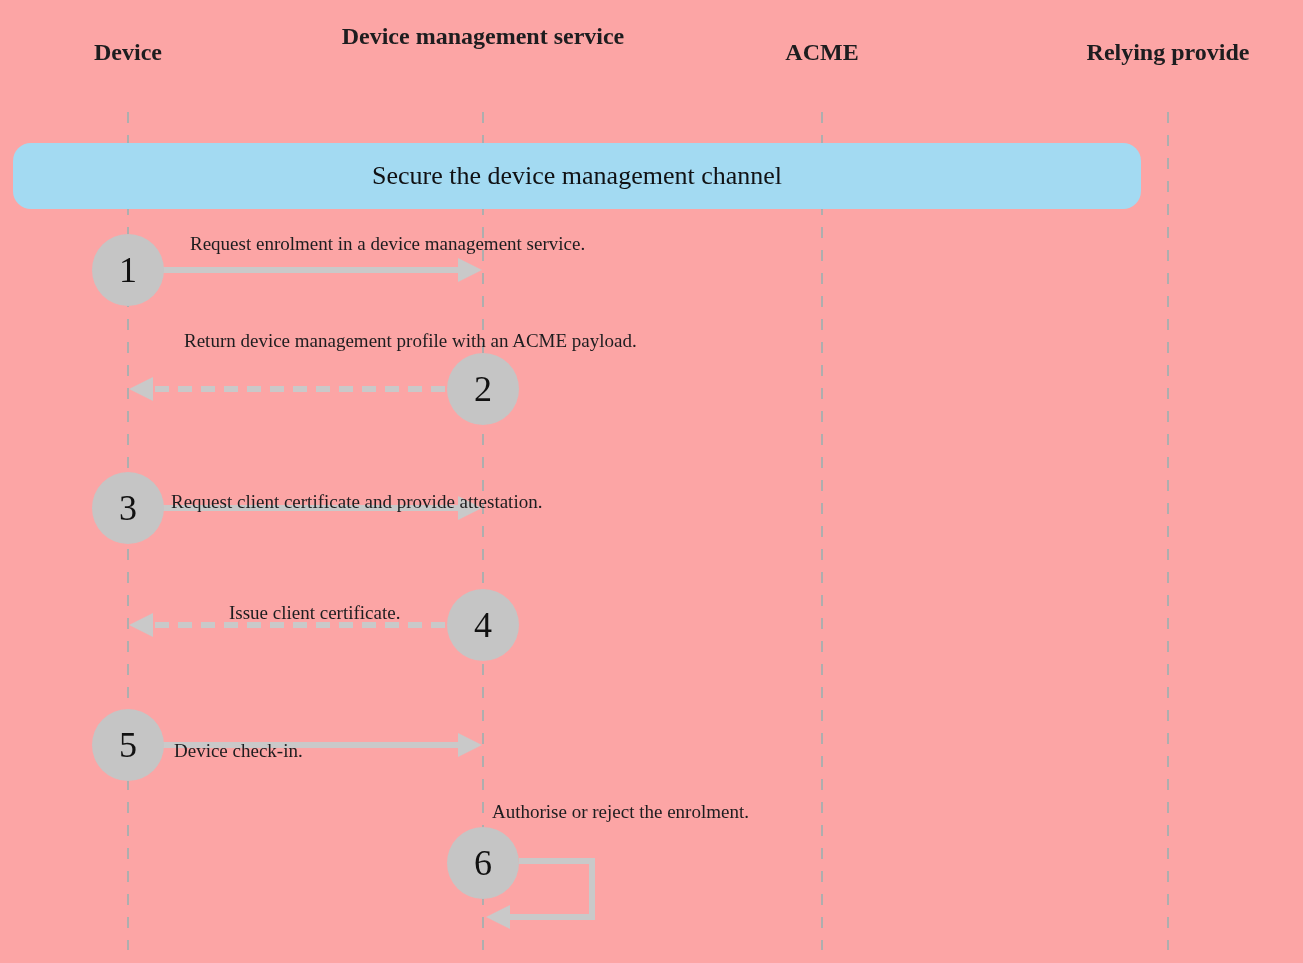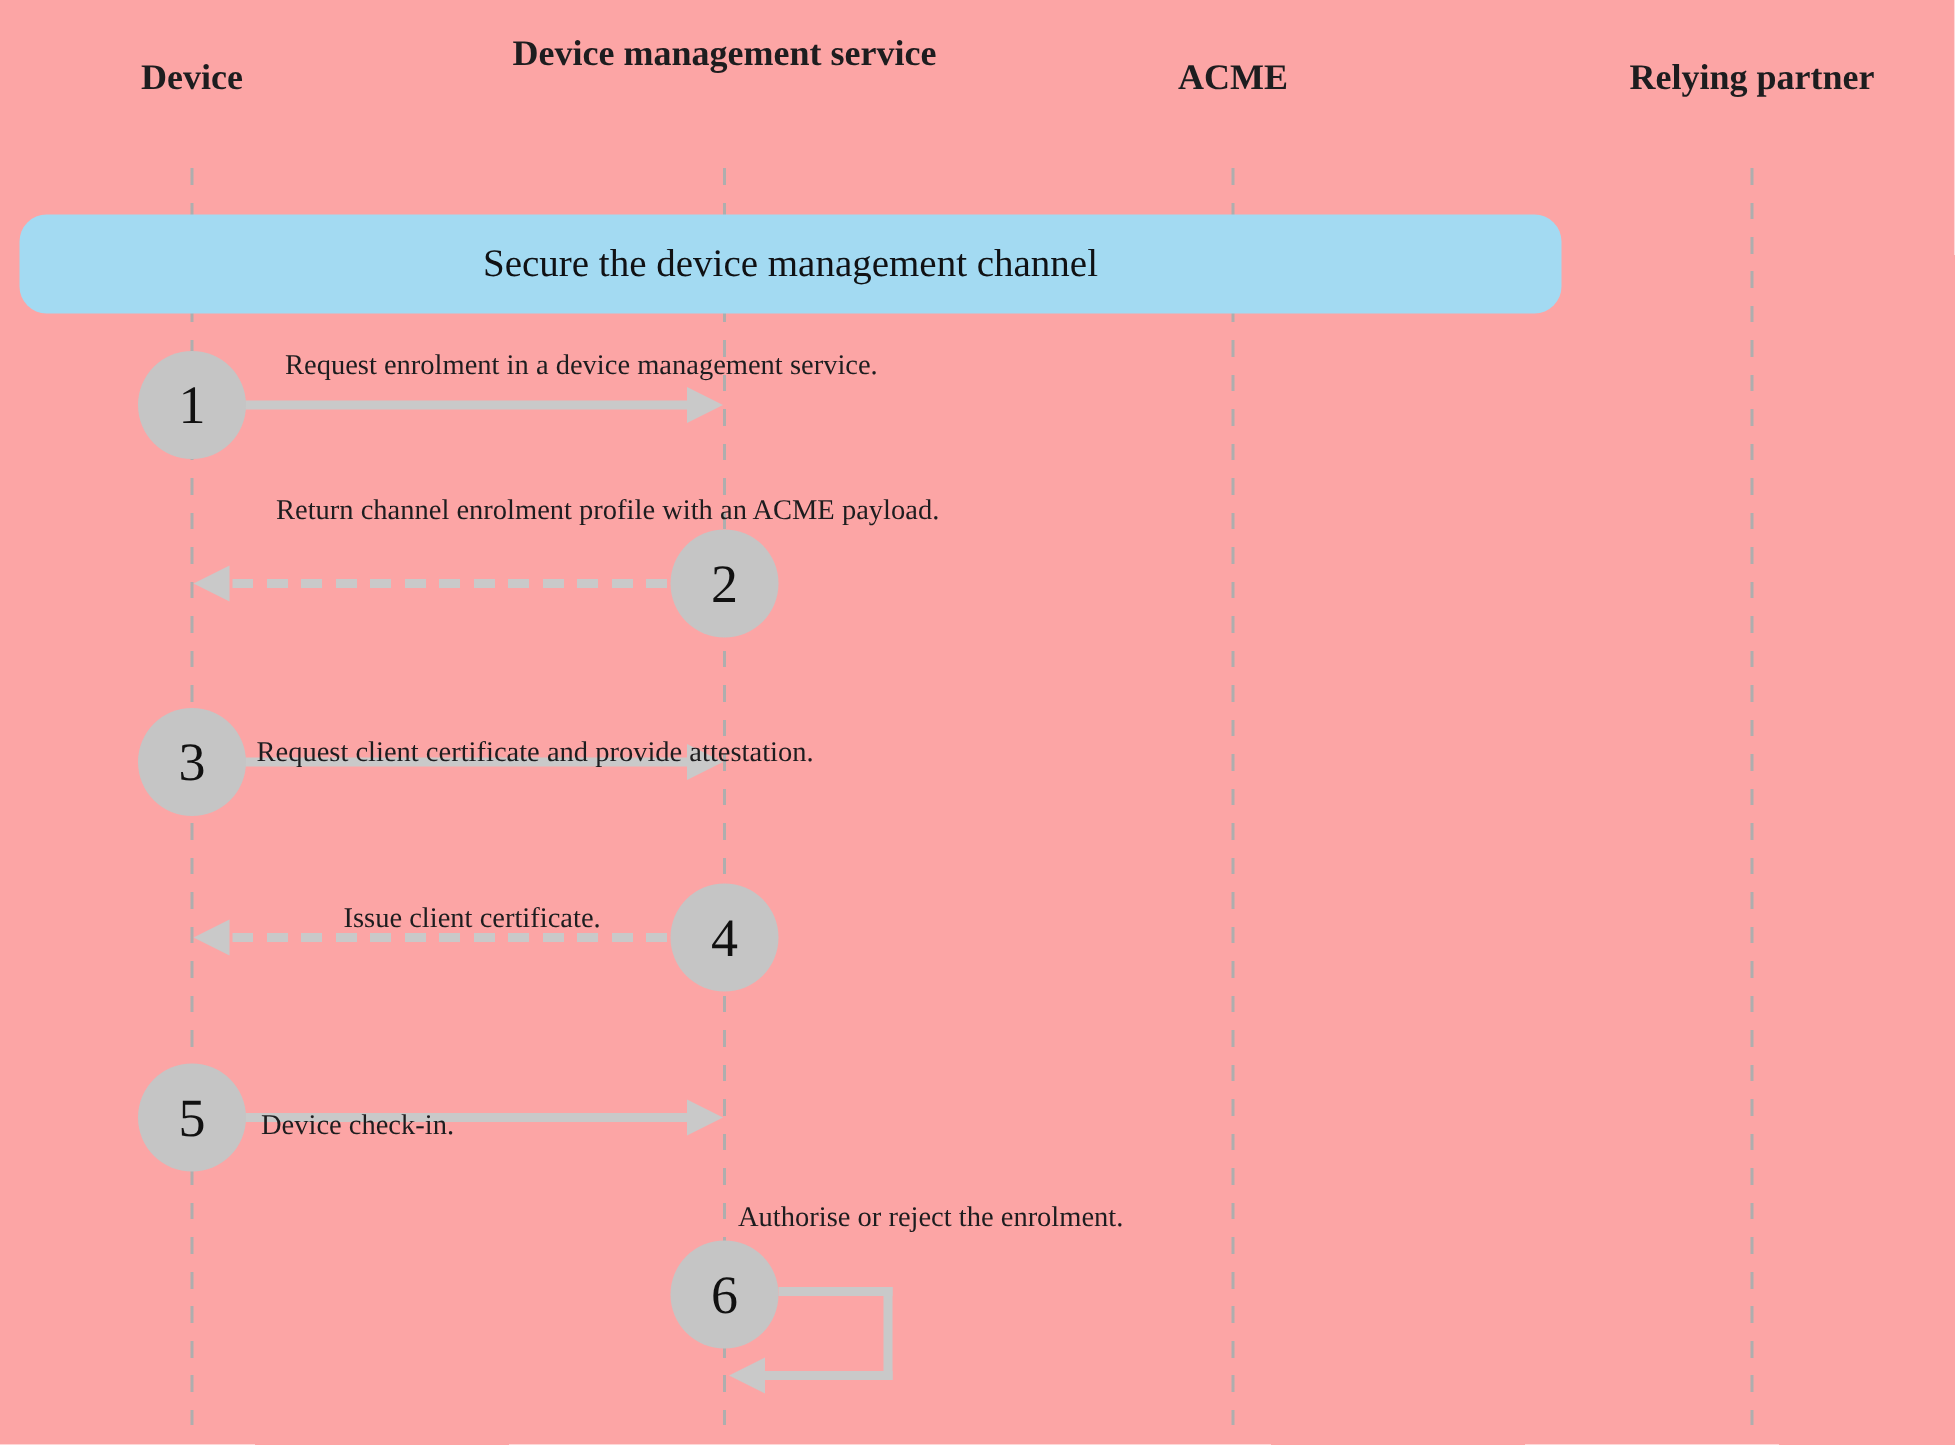--- a/index.html
+++ b/index.html
@@ -12,21 +12,21 @@
   *{box-sizing:border-box;margin:0;padding:0;}
   html,body{width:1303px;height:963px;background:#ffffff;overflow:hidden;}
   body{font-family:"Liberation Sans", sans-serif;color:var(--text);}
   .stage{position:relative;width:1303px;height:963px;background:#fca5a5;font-family:Liberation Serif, serif;}
 
   .actor{position:absolute;text-align:center;font-size:24px;font-weight:600;line-height:33px;color:var(--text);z-index:4;}
 
   .lifeline{position:absolute;top:112px;height:838px;width:2px;z-index:1;
     background:repeating-linear-gradient(180deg,var(--lifeline) 0 11px,transparent 11px 23px);}
 
-  .banner{position:absolute;left:13px;top:143px;width:1028px;height:66px;border-radius:18px;
+  .banner{position:absolute;left:13px;top:143px;width:1128px;height:66px;border-radius:18px;
     background:var(--banner);z-index:2;display:flex;align-items:center;justify-content:center;}
   .banner-label{font-size:26px;font-weight:400;color:#101114;}
 
   .circle{position:absolute;width:72px;height:72px;border-radius:50%;background:var(--circle);
     display:flex;align-items:center;justify-content:center;z-index:3;}
   .circle span{font-size:36px;font-weight:400;color:#111111;}
 
   .msg-label{position:absolute;font-size:19px;font-weight:400;color:var(--text);white-space:nowrap;z-index:3;}
 
   .msg-line{position:absolute;height:6px;background:var(--arrow);z-index:2;}
@@ -40,42 +40,42 @@
   .loop-seg{position:absolute;background:var(--arrow);z-index:2;}
 </style>
 </head>
 <body>
 
 <div class="stage">
 
   <div class="actor" style="left:28px;top:36px;width:200px;">Device</div>
   <div class="actor" style="left:333px;top:20px;width:300px;">Device management service</div>
   <div class="actor" style="left:722px;top:36px;width:200px;">ACME</div>
-  <div class="actor" style="left:1068px;top:36px;width:200px;">Relying partner</div>
+  <div class="actor" style="left:1068px;top:36px;width:200px;">Relying provide</div>
 
   <div class="lifeline" style="left:127px;"></div>
   <div class="lifeline" style="left:482px;"></div>
   <div class="lifeline" style="left:821px;"></div>
   <div class="lifeline" style="left:1167px;"></div>
 
   <div class="banner">
     <div class="banner-label">Secure the device management channel</div>
   </div>
 
   <div>
     <div class="msg-label" style="left:190px;top:233px;text-align:center;">Request enrolment in a device management service.</div>
     <div class="msg-line" style="left:160px;top:267px;width:300px;"></div>
     <div class="head-right" style="left:458px;top:258px;"></div>
     <div class="circle" style="left:92px;top:234px;">
         <span>1</span>
       </div>
   </div>
 
   <div>
-    <div class="msg-label" style="left:184px;top:330px;">Return channel enrolment profile with an ACME payload.</div>
+    <div class="msg-label" style="left:184px;top:330px;">Return device management profile with an ACME payload.</div>
     <div class="head-left" style="left:129px;top:377px;"></div>
     <div class="msg-line dashed" style="left:155px;top:386px;width:293px;"></div>
     <div class="circle" style="left:447px;top:353px;">
         <span>2</span>
       </div>
   </div>
 
   <div>
     <div class="msg-label" style="left:171px;top:472px;margin-top:19px;">Request client certificate and provide attestation.</div>
     <div class="msg-line" style="left:160px;top:505px;width:300px;"></div>

